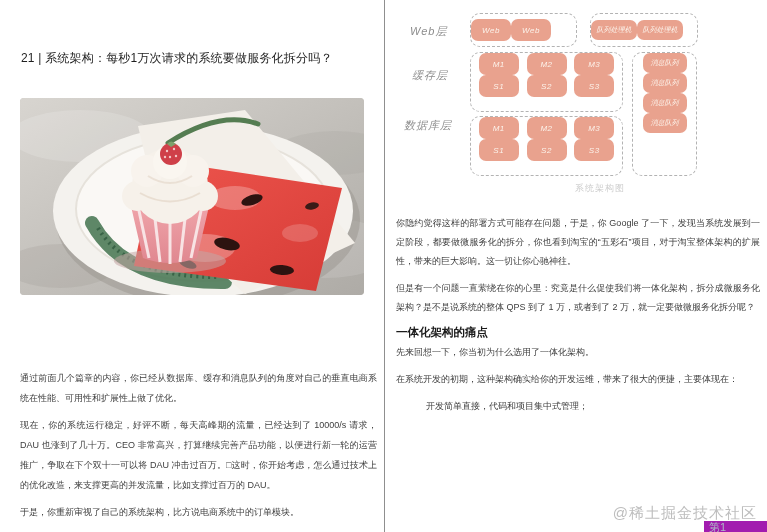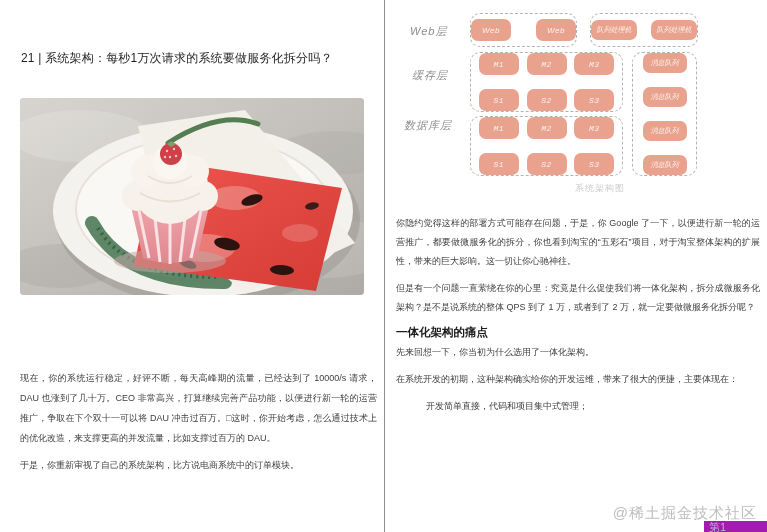--- a/index.html
+++ b/index.html
@@ -29,24 +29,24 @@
   .rcol .li{padding-left:30px;text-align:left;}
 
   
   .diagram{position:absolute;left:396px;top:6px;width:312px;height:192px;}
   .dlabel{
     position:absolute;text-align:left;font-size:11px;color:#8d8d8d;
     font-style:italic;letter-spacing:1px;
   }
   .dash{
     position:absolute;border:1px dashed #b3b3b3;border-radius:10px;
-    display:flex;align-items:center;justify-content:space-between;box-sizing:border-box;
+    display:flex;align-items:center;justify-content:flex-start;box-sizing:border-box;
   }
   .dash.col{flex-direction:column;}
-  .drow{display:flex;width:100%;justify-content:space-evenly;font-family:Liberation Mono, monospace;}
+  .drow{display:flex;width:100%;justify-content:space-evenly;}
   .pbox{
     background:#e9a28e;color:#fcf2ea;border-radius:7px;
     display:flex;align-items:center;justify-content:center;
     font-style:italic;letter-spacing:.5px;
   }
   .pbox.md{width:40px;height:22px;font-size:8px;}
   .pbox.sm{width:46px;height:20px;font-size:7px;letter-spacing:0;}
   .pbox.mq{width:44px;height:20px;font-size:7px;letter-spacing:0;}
   .dcaption{position:absolute;left:144px;top:176px;width:120px;text-align:center;
     font-size:9px;color:#cdcdcd;letter-spacing:1px;}
@@ -133,20 +133,21 @@
     <circle cx="147" cy="53" r="1.2" fill="#f3c7c7"></circle>
       <circle cx="154" cy="51" r="1.2" fill="#f3c7c7"></circle>
     <circle cx="150" cy="59" r="1.2" fill="#f3c7c7"></circle>
       <circle cx="156" cy="58" r="1.2" fill="#f3c7c7"></circle>
     <circle cx="145" cy="59" r="1.2" fill="#f3c7c7"></circle>
     <path d="M 147,46 Q 151,41 156,46 L 151,49 Z" fill="#7da06b"></path>
   </svg>
 </div>
 
 <div class="lcol-text">
+  <p>通过前面几个篇章的内容，你已经从数据库、缓存和消息队列的角度对自己的垂直电商系统在性能、可用性和扩展性上做了优化。</p>
   <p>现在，你的系统运行稳定，好评不断，每天高峰期的流量，已经达到了 10000/s 请求，DAU 也涨到了几十万。CEO 非常高兴，打算继续完善产品功能，以便进行新一轮的运营推广，争取在下个双十一可以将 DAU 冲击过百万。□这时，你开始考虑，怎么通过技术上的优化改造，来支撑更高的并发流量，比如支撑过百万的 DAU。</p>
   <p>于是，你重新审视了自己的系统架构，比方说电商系统中的订单模块。</p>
 </div>
 
 <div class="diagram">
   <div class="dlabel" style="left:14px;top:18px;width:64px">Web层</div>
   <div class="dlabel" style="left:16px;top:62px;width:60px">缓存层</div>
   <div class="dlabel" style="left:8px;top:112px;width:76px">数据库层</div>
 
   <div class="dash" style="left:74px;top:7px;width:107px;height:34px">
@@ -189,21 +190,21 @@
       <div class="pbox md">S1</div>
       <div class="pbox md">S2</div>
       <div class="pbox md">S3</div>
     </div>
   </div>
 
   <div class="dcaption">系统架构图</div>
 </div>
 
 <div class="rcol">
-  <p>你隐约觉得这样的部署方式可能存在问题，于是，你 Google 了一下，以便进行新一轮的运营推广，都要做微服务化的拆分，你也看到淘宝的“五彩石”项目，对于淘宝整体架构的扩展性，带来的巨大影响。这一切让你心驰神往。</p>
+  <p>你隐约觉得这样的部署方式可能存在问题，于是，你 Google 了一下，发现当系统发展到一定阶段，都要做微服务化的拆分，你也看到淘宝的“五彩石”项目，对于淘宝整体架构的扩展性，带来的巨大影响。这一切让你心驰神往。</p>
   <p>但是有一个问题一直萦绕在你的心里：究竟是什么促使我们将一体化架构，拆分成微服务化架构？是不是说系统的整体 QPS 到了 1 万，或者到了 2 万，就一定要做微服务化拆分呢？</p>
   <h2>一体化架构的痛点</h2>
   <p>先来回想一下，你当初为什么选用了一体化架构。</p>
   <p>在系统开发的初期，这种架构确实给你的开发运维，带来了很大的便捷，主要体现在：</p>
   <p class="li">开发简单直接，代码和项目集中式管理；</p>
 </div>
 
 <div class="watermark">@稀土掘金技术社区</div>
 <div class="page-frag">第1</div>
 

